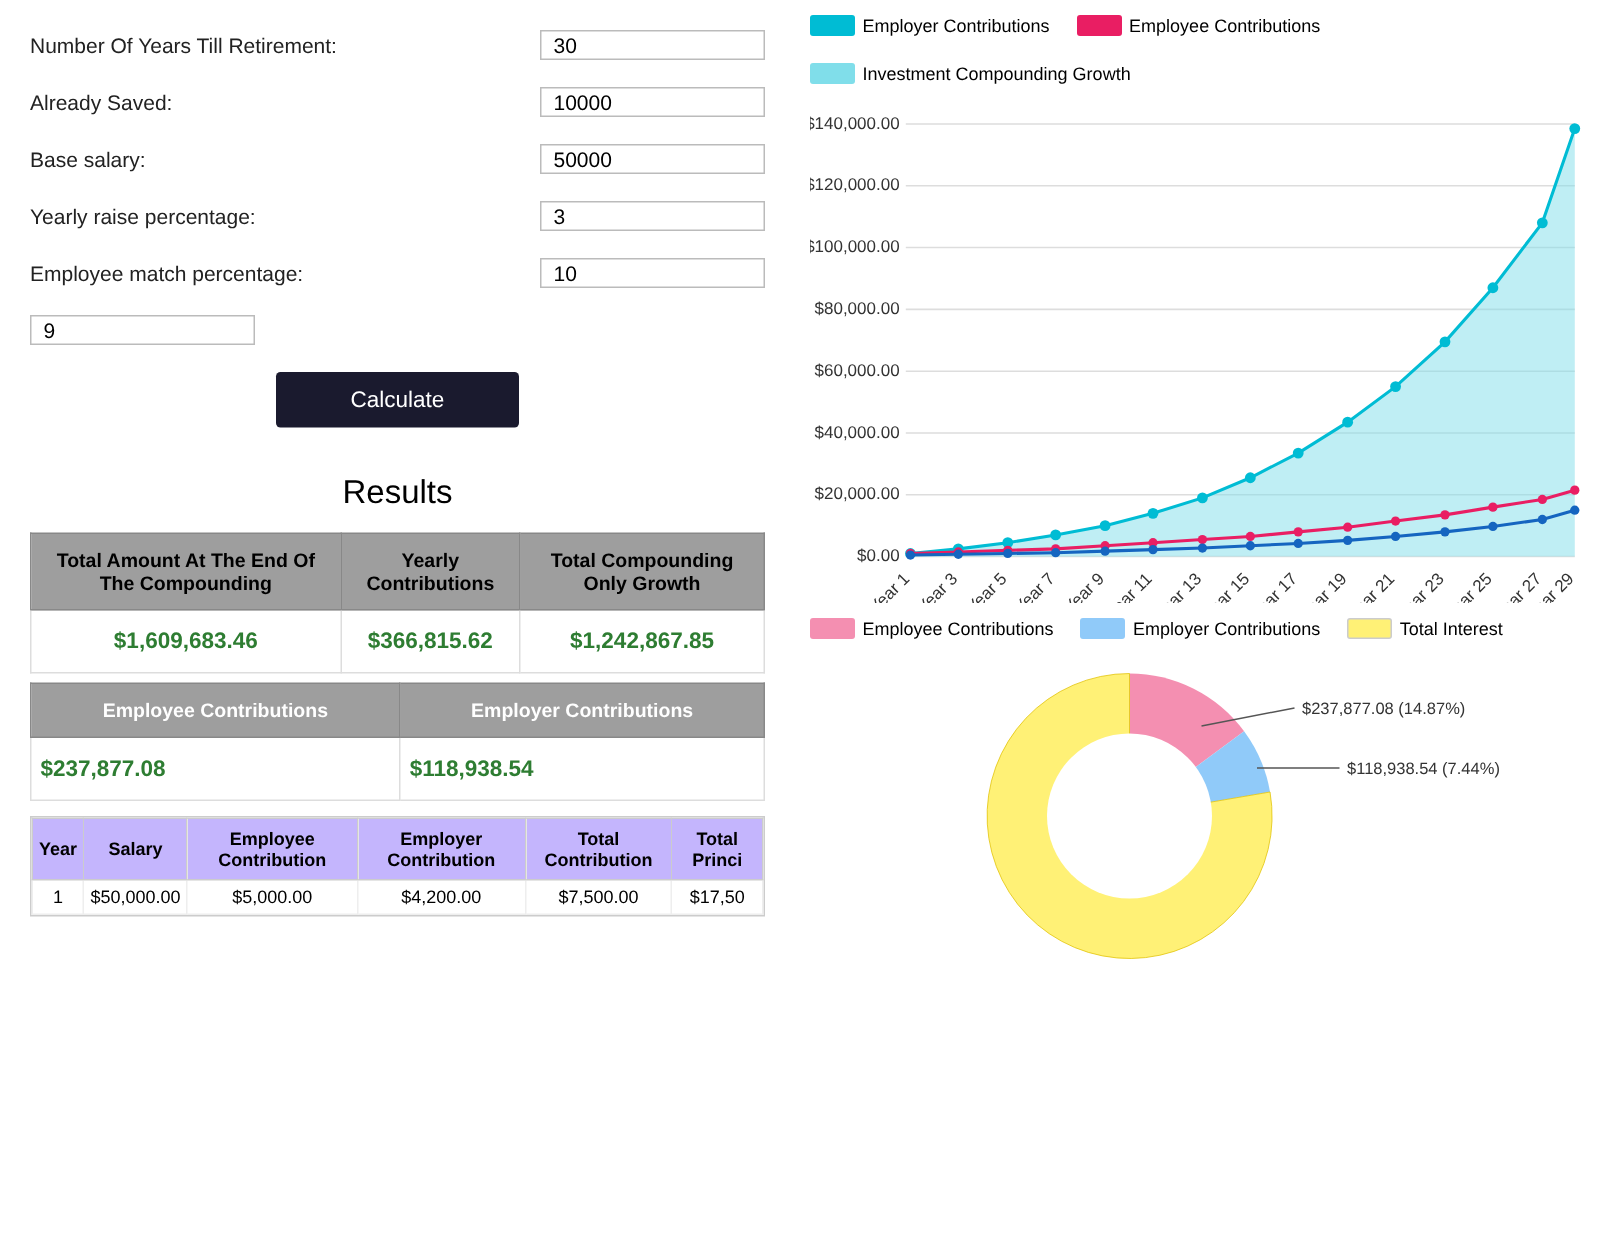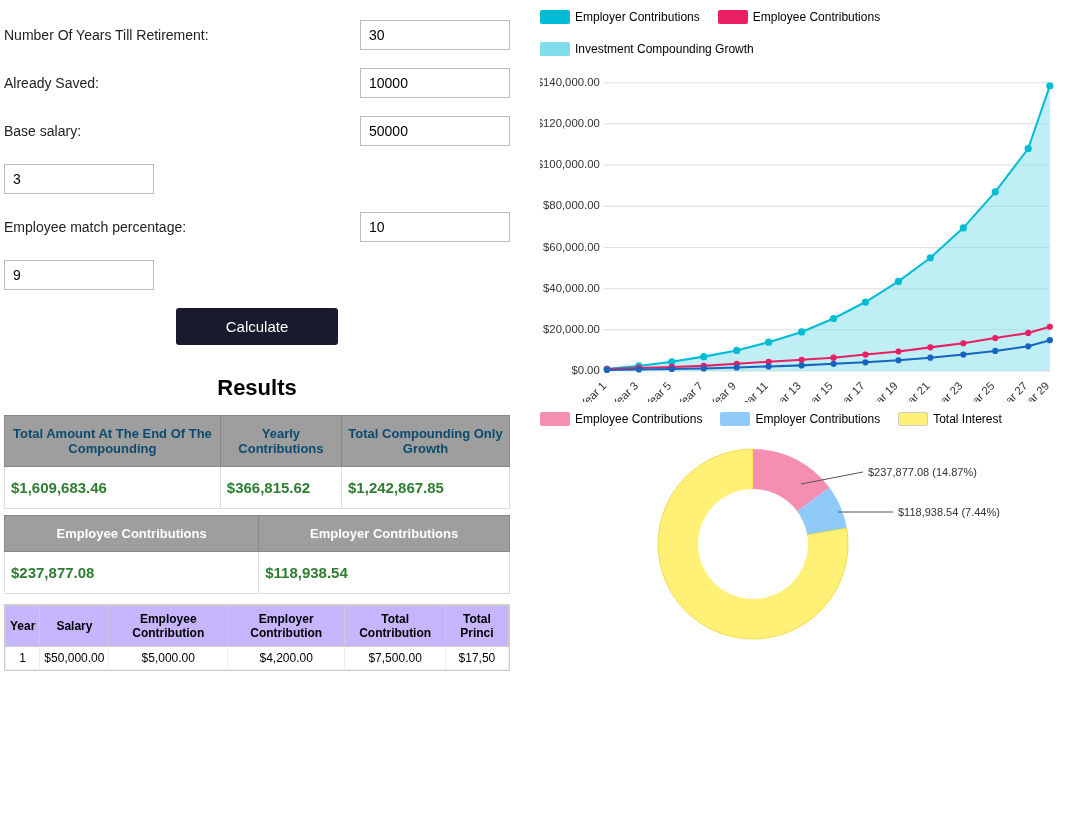--- a/index.html
+++ b/index.html
@@ -1,46 +1,46 @@
 <!DOCTYPE html>
 <html><head>
   <meta charset="utf-8">
   <style>
     * { box-sizing: border-box; margin: 0; padding: 0; }
     body { font-family: Arial, sans-serif; font-size: 13px; background: #fff; display: flex; width: 1065px; min-height: 833px; overflow: hidden; }
 
     
-    .left-panel { width: 530px; padding: 20px 20px 10px 4px; flex-shrink: 0; }
+    .left-panel { width: 530px; padding: 20px 20px 10px 20px; flex-shrink: 0; }
 
     .input-row { display: flex; align-items: center; margin-bottom: 18px; }
     .input-label { flex: 1; font-size: 14px; color: #222; }
     .spinner-input {
       width: 140px; height: 28px; border: 1px solid #bbb;
       font-size: 14px; padding: 2px 24px 2px 8px;
       outline: none; -moz-appearance: textfield;
     }
     .spinner-wrap { position: relative; display: inline-block; }
-    .spinner-wrap input { width: 150px; padding-right: 22px; height: 30px; font-size: 14px; border: 1px solid #bbb; outline: none; }
+    .spinner-wrap input { width: 150px; padding-right: 22px; height: 20px; font-size: 14px; border: 1px solid #bbb; outline: none; }
 
     .calculate-btn {
       display: block; margin: 12px auto 30px auto;
       background: #1a1a2e; color: #fff; border: none;
       padding: 10px 50px; font-size: 15px; cursor: pointer;
       border-radius: 3px;
     }
 
     
-    .results-title { text-align: center; font-size: 22px; font-weight: bold; margin-bottom: 14px; }
+    .results-title { text-align: center; font-size: 22px; font-weight: normal; margin-bottom: 14px; }
     .results-table { width: 100%; border-collapse: collapse; margin-bottom: 0; }
     .results-table th {
-      background: #9e9e9e; color: #0c4a6e; text-align: center;
+      background: #9e9e9e; color: #000000; text-align: center;
       padding: 10px 6px; font-size: 13px; border: 1px solid #888;
     }
     .results-table td {
-      text-align: left; padding: 12px 6px; font-size: 15px;
+      text-align: center; padding: 12px 6px; font-size: 15px;
       color: #2e7d32; font-weight: bold; border: 1px solid #ddd; background: #fff;
     }
     .results-table2 { width: 100%; border-collapse: collapse; margin-top: 0; }
     .results-table2 th {
       background: #9e9e9e; color: #fff; text-align: center;
       padding: 10px 6px; font-size: 13px; border: 1px solid #888;
     }
     .results-table2 td {
       text-align: left; padding: 12px 6px; font-size: 15px;
       color: #2e7d32; font-weight: bold; border: 1px solid #ddd; background: #fff;
@@ -85,20 +85,21 @@
       <input type="number" class="spinner-input" value="10000" style="">
     </div>
   </div>
   <div class="input-row">
     <span class="input-label">Base salary:</span>
     <div class="spinner-wrap">
       <input type="number" class="spinner-input" value="50000" style="">
     </div>
   </div>
   <div class="input-row">
+    <span class="input-label">Yearly raise percentage:</span>
     <div class="spinner-wrap">
       <input type="number" class="spinner-input" value="3" style="">
     </div>
   </div>
   <div class="input-row">
     <span class="input-label">Employee match percentage:</span>
     <div class="spinner-wrap">
       <input type="number" class="spinner-input" value="10" style="">
     </div>
   </div>

